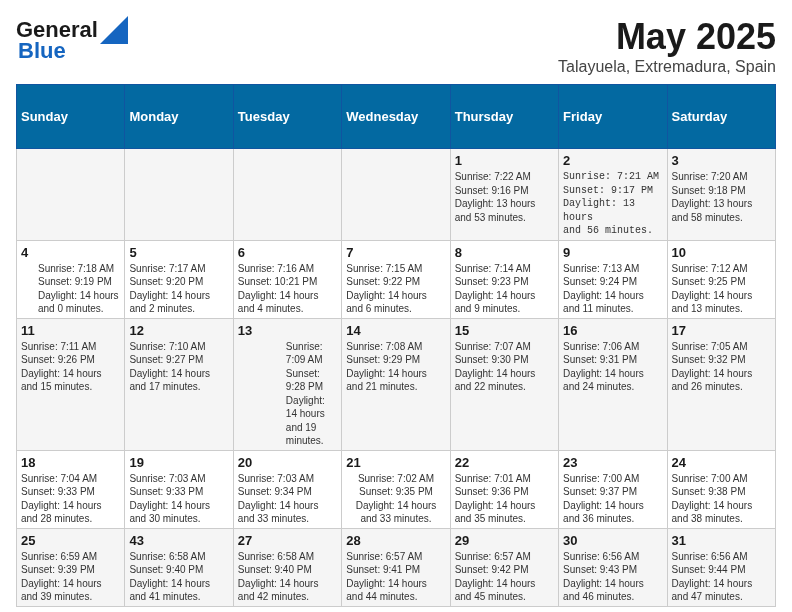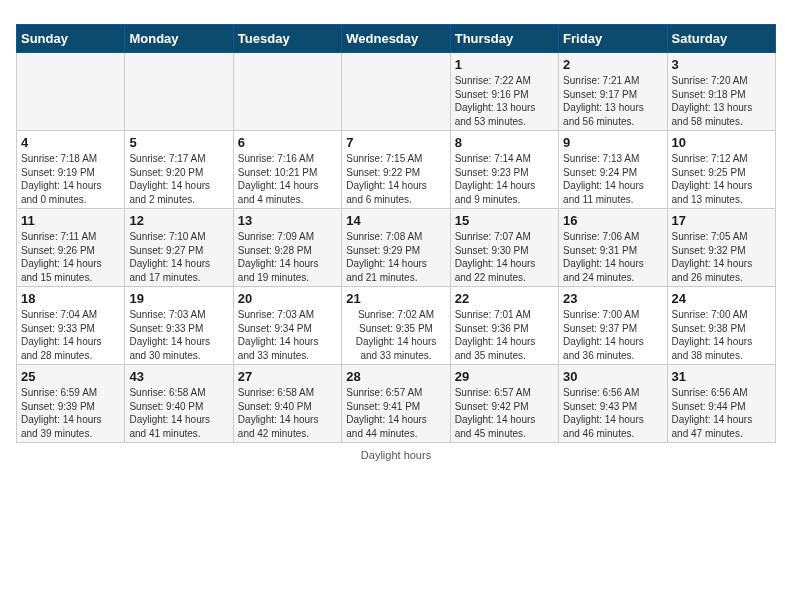--- a/index.html
+++ b/index.html
@@ -33,25 +33,25 @@
       font-size: 16px;
       font-weight: normal;
       color: #444;
     }
     table {
       width: 100%;
       border-collapse: collapse;
       font-size: 10.5px;
     }
     thead tr th {
-      background: #0c4a6e;
+      background: #0369a1;
       color: #fff;
       font-weight: bold;
       font-size: 13px;
-      padding: 6px 4px;
+      padding: 24px 4px;
       text-align: left;
       border: 1px solid #1055a0;
     }
     tbody tr td {
       border: 1px solid #ccc;
       vertical-align: top;
       padding: 4px 4px 2px 4px;
       width: calc(100%/7);
       min-height: 70px;
       background: #fff;
@@ -79,20 +79,33 @@
       justify-content: center;
       margin-top: 6px;
       font-size: 11px;
       color: #555;
     }
   </style>
 </head>
 <body>
 
 <div class="header">
+  <div class="logo">
+    <div style="display:flex;align-items:center;gap:0px;">
+      <span style="font-size:22px;font-weight:bold;color:#1a1a1a;">General</span>
+      <svg width="28" height="28" viewBox="0 0 28 28" style="margin-left:2px;">
+        <polygon points="0,28 28,0 28,28" fill="#1565C0"></polygon>
+      </svg>
+    </div>
+    <span style="font-size:22px;font-weight:bold;color:#1565C0;margin-top:-6px;padding-left:2px;">Blue</span>
+  </div>
+  <div class="title-block">
+    <h1>May 2025</h1>
+    <h2>Talayuela, Extremadura, Spain</h2>
+  </div>
 </div>
 
 <table>
   <thead>
     <tr>
     <th>Sunday</th>
         <th>Monday</th>
         <th>Tuesday</th>
         <th>Wednesday</th>
         <th>Thursday</th>
@@ -108,37 +121,37 @@
         <td class="empty-cell"></td>
         <td>
           <span class="day-number">1</span>
           <div class="day-info" style="white-space: pre-line;">Sunrise: 7:22 AM
 Sunset: 9:16 PM
 Daylight: 13 hours
 and 53 minutes.</div>
         </td>
         <td>
           <span class="day-number">2</span>
-          <div class="day-info" style="white-space: pre-line;">Sunrise: 7:21 AM
+          <div class="day-info" style="white-space: pre-line; font-family: Liberation Mono, monospace;">Sunrise: 7:21 AM
 Sunset: 9:17 PM
 Daylight: 13 hours
 and 56 minutes.</div>
         </td>
         <td>
           <span class="day-number">3</span>
           <div class="day-info" style="white-space: pre-line;">Sunrise: 7:20 AM
 Sunset: 9:18 PM
 Daylight: 13 hours
 and 58 minutes.</div>
         </td>
       </tr>
       <tr>
         <td>
           <span class="day-number">4</span>
-          <div class="day-info" style="white-space: pre-line;">Sunrise: 7:18 AM
+          <div class="day-info" style="white-space: pre-line; margin-left: 17px;">Sunrise: 7:18 AM
 Sunset: 9:19 PM
 Daylight: 14 hours
 and 0 minutes.</div>
         </td>
         <td>
           <span class="day-number">5</span>
           <div class="day-info" style="white-space: pre-line;">Sunrise: 7:17 AM
 Sunset: 9:20 PM
 Daylight: 14 hours
 and 2 minutes.</div>
@@ -189,21 +202,21 @@
         </td>
         <td>
           <span class="day-number">12</span>
           <div class="day-info" style="white-space: pre-line;">Sunrise: 7:10 AM
 Sunset: 9:27 PM
 Daylight: 14 hours
 and 17 minutes.</div>
         </td>
         <td>
           <span class="day-number">13</span>
-          <div class="day-info" style="white-space: pre-line;">Sunrise: 7:09 AM
+          <div class="day-info" style="white-space: pre-line; margin-left: 48px;">Sunrise: 7:09 AM
 Sunset: 9:28 PM
 Daylight: 14 hours
 and 19 minutes.</div>
         </td>
         <td>
           <span class="day-number">14</span>
           <div class="day-info" style="white-space: pre-line;">Sunrise: 7:08 AM
 Sunset: 9:29 PM
 Daylight: 14 hours
 and 21 minutes.</div>

